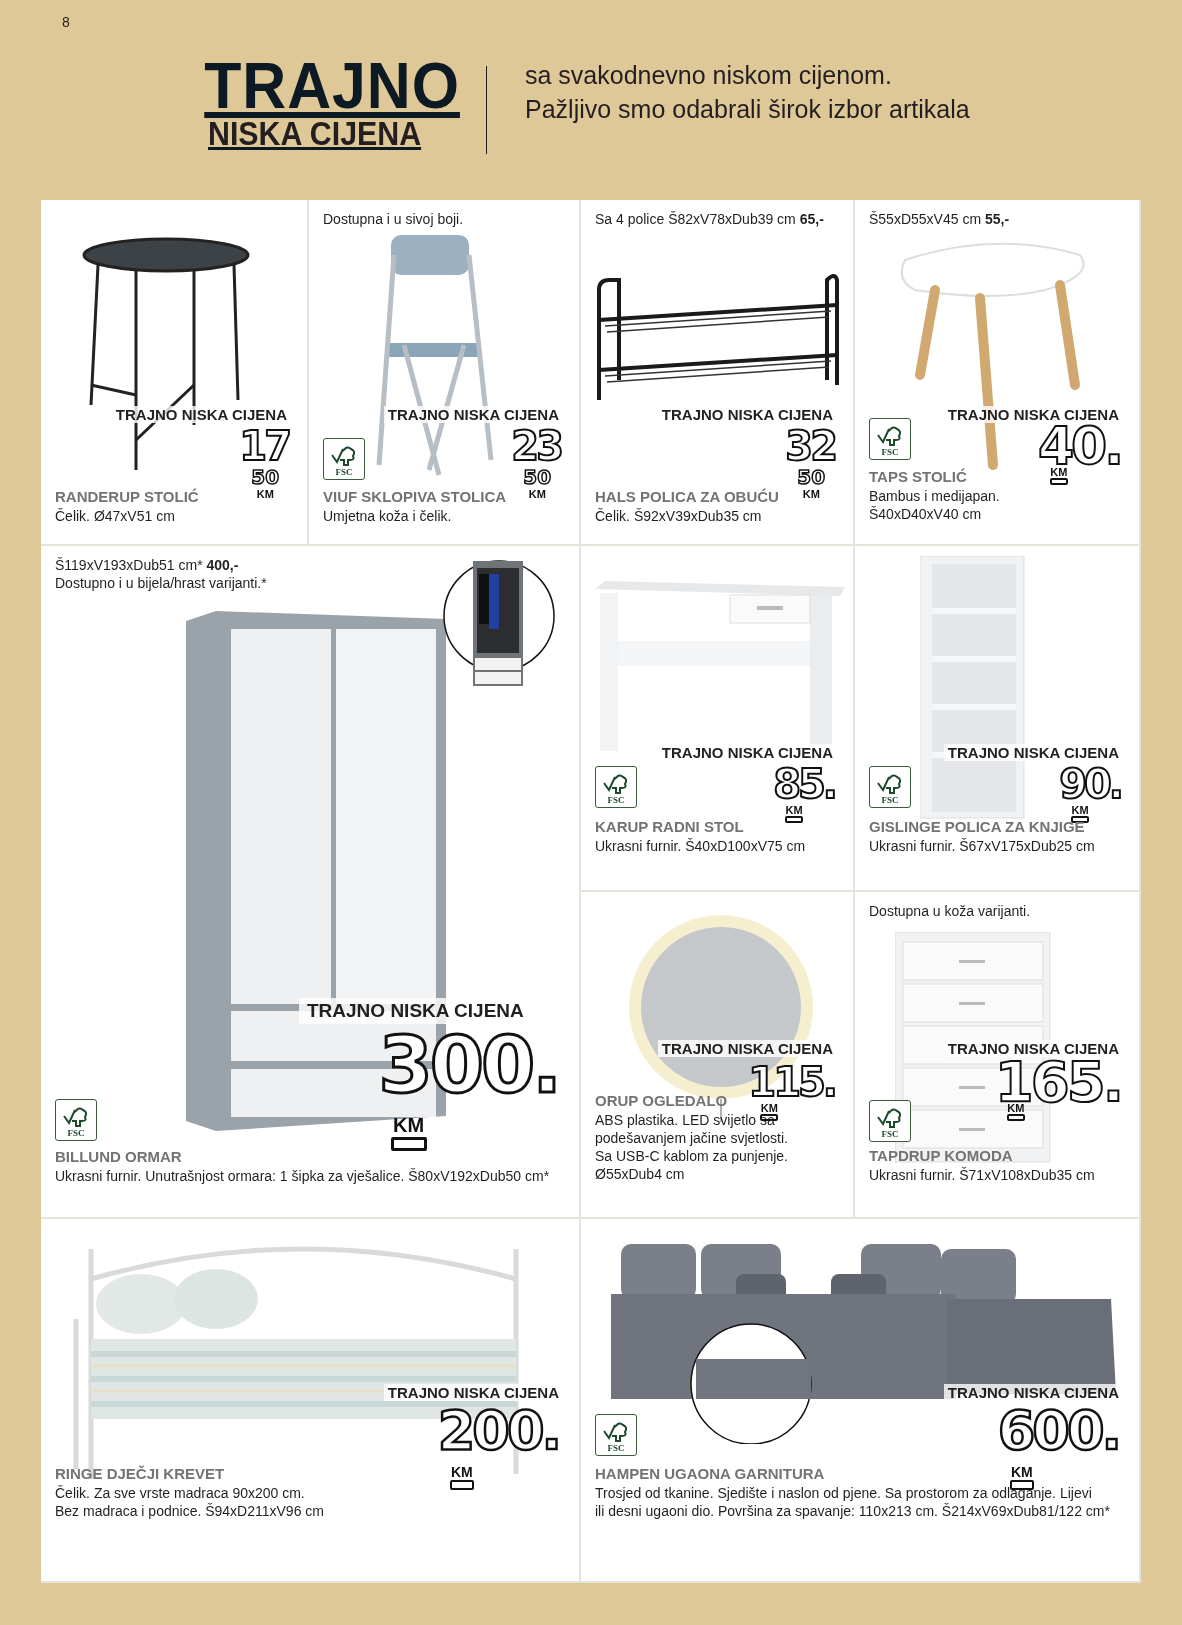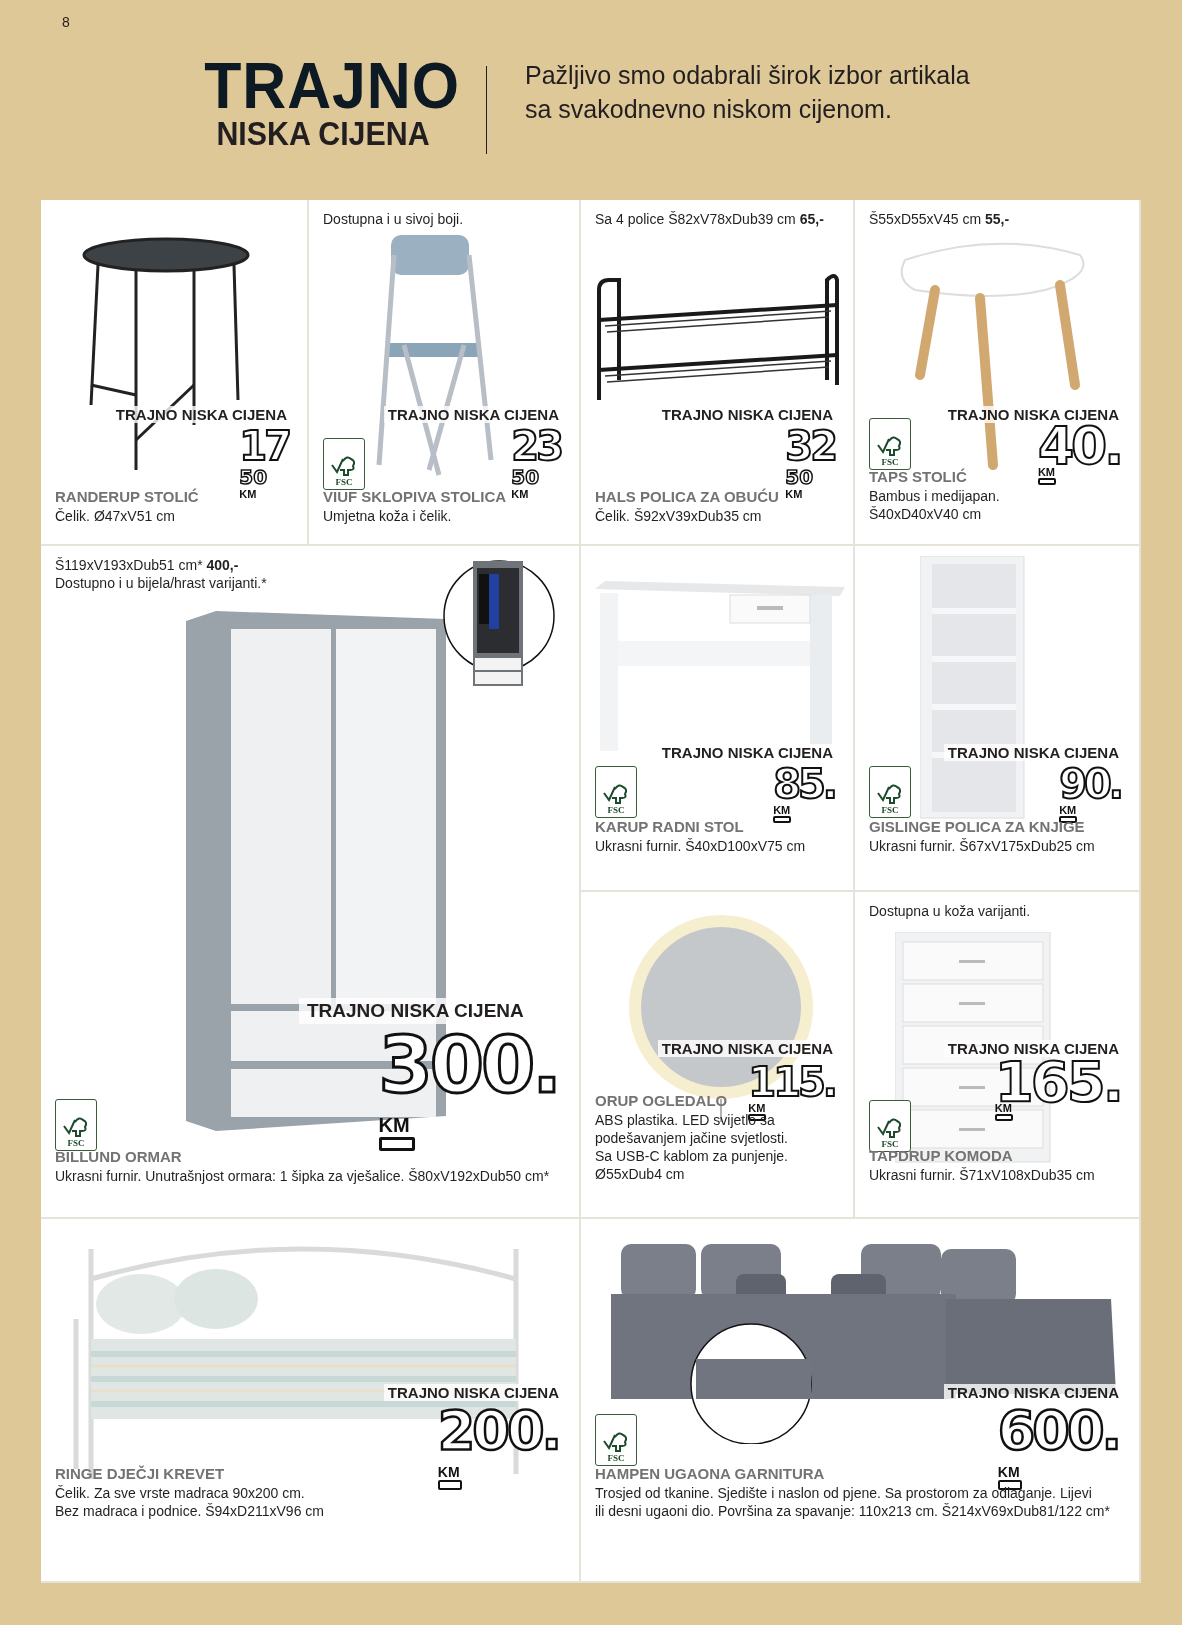--- a/index.html
+++ b/index.html
@@ -1,56 +1,56 @@
 <!DOCTYPE html>
 <html><head>
 <meta charset="utf-8">
 <style>
   * { box-sizing: border-box; margin: 0; padding: 0; }
   html, body { width: 1182px; height: 1625px; }
   body { background: #dfc898; font-family: "Liberation Sans", sans-serif; color: #231f20; position: relative; overflow: hidden; }
   .page-num { position: absolute; left: 62px; top: 14px; font-size: 14px; }
-  .hero-title { position: absolute; left: 198px; top: 56px; width: 250px; text-align: center; color: #0d1a24; }
+  .hero-title { position: absolute; left: 198px; top: 56px; width: 250px; color: #0d1a24; text-decoration: underline; }
   .hero-title .big { font-size: 64px; font-weight: 900; letter-spacing: 1px; line-height: 60px; display: block; transform: scaleX(0.95); }
   .hero-title .small { font-size: 33px; font-weight: 900; line-height: 36px; display: block; color: #231f20; transform: scaleX(0.92); }
   .hero-divider { position: absolute; left: 486px; top: 66px; width: 1px; height: 88px; background: #231f20; }
   .hero-text { position: absolute; left: 525px; top: 58px; font-size: 25px; line-height: 34px; color: #231f20; }
   .hero-text b { font-weight: 900; }
 
   .grid { position: absolute; left: 41px; top: 200px; width: 1100px; height: 1383px; background: #fff; }
   .cell { position: absolute; background: #fff; border-right: 2px solid #e6e3d8; border-bottom: 2px solid #e6e3d8; overflow: hidden; }
   .note { position: absolute; left: 14px; top: 10px; font-size: 14px; line-height: 18px; color: #231f20; }
   .note b { font-weight: 700; }
   .name { position: absolute; left: 14px; font-size: 15px; font-weight: 700; color: #737373; }
   .desc { position: absolute; left: 14px; font-size: 14px; line-height: 18px; color: #231f20; }
   .tag { position: absolute; font-size: 15px; font-weight: 700; color: #231f20; background: rgba(255,255,255,0.8); padding: 0 4px; white-space: nowrap; }
   .price { position: absolute; display: flex; align-items: flex-start; flex-direction: column; }
   .price .num { font-weight: 900; color: #fff; -webkit-text-stroke: 2px #111; letter-spacing: -3px; font-family: "DejaVu Sans", sans-serif; }
-  .price .sup { display: flex; flex-direction: column; align-items: flex-start; margin-left: 0; }
+  .price .sup { display: flex; flex-direction: column; align-items: center; margin-left: 12px; }
   .price .cents { font-weight: 900; color: #fff; -webkit-text-stroke: 1.5px #111; font-family: "DejaVu Sans", sans-serif; }
   .price .km { font-weight: 700; font-size: 11px; color: #111; }
   .price .dash { display: block; background: #fff; border: 2px solid #111; border-radius: 2px; }
-  .fsc { position: absolute; width: 42px; height: 52px; border: 1.5px solid #3a5c3a; border-radius: 3px; background: #fff; display: flex; flex-direction: column; align-items: center; justify-content: flex-end; padding-bottom: 2px; }
+  .fsc { position: absolute; width: 42px; height: 42px; border: 1.5px solid #3a5c3a; border-radius: 3px; background: #fff; display: flex; flex-direction: column; align-items: center; justify-content: flex-end; padding-bottom: 2px; }
   .fsc svg { width: 30px; height: 24px; }
   .fsc span { font-family: "Liberation Serif", serif; font-size: 9px; font-weight: 700; color: #1d4a2a; line-height: 10px; }
   .img { position: absolute; }
 </style>
 </head>
 <body>
 
 <div class="page-num">8</div>
 
 <div class="hero-title">
   <span class="big">TRAJNO</span>
   <span class="small">NISKA CIJENA</span>
 </div>
 <div class="hero-divider"></div>
 <div class="hero-text">
+  <div>sa svakodnevno niskom cijenom.</div>
   <div>Pažljivo smo odabrali širok izbor artikala</div>
-  <div>sa svakodnevno niskom cijenom.</div>
 </div>
 
 <div class="grid">
 
   <div class="cell" style="left:0;top:0;width:268px;height:346px;">
     <svg class="img" style="left:35px;top:35px" width="180" height="240" viewBox="0 0 180 240">
       <ellipse cx="90" cy="20" rx="82" ry="16" fill="#3d4247" stroke="#222" stroke-width="3"></ellipse>
       <g stroke="#222" stroke-width="3">
           <line x1="22" y1="30" x2="15" y2="170"></line>
           <line x1="158" y1="30" x2="162" y2="165"></line>

